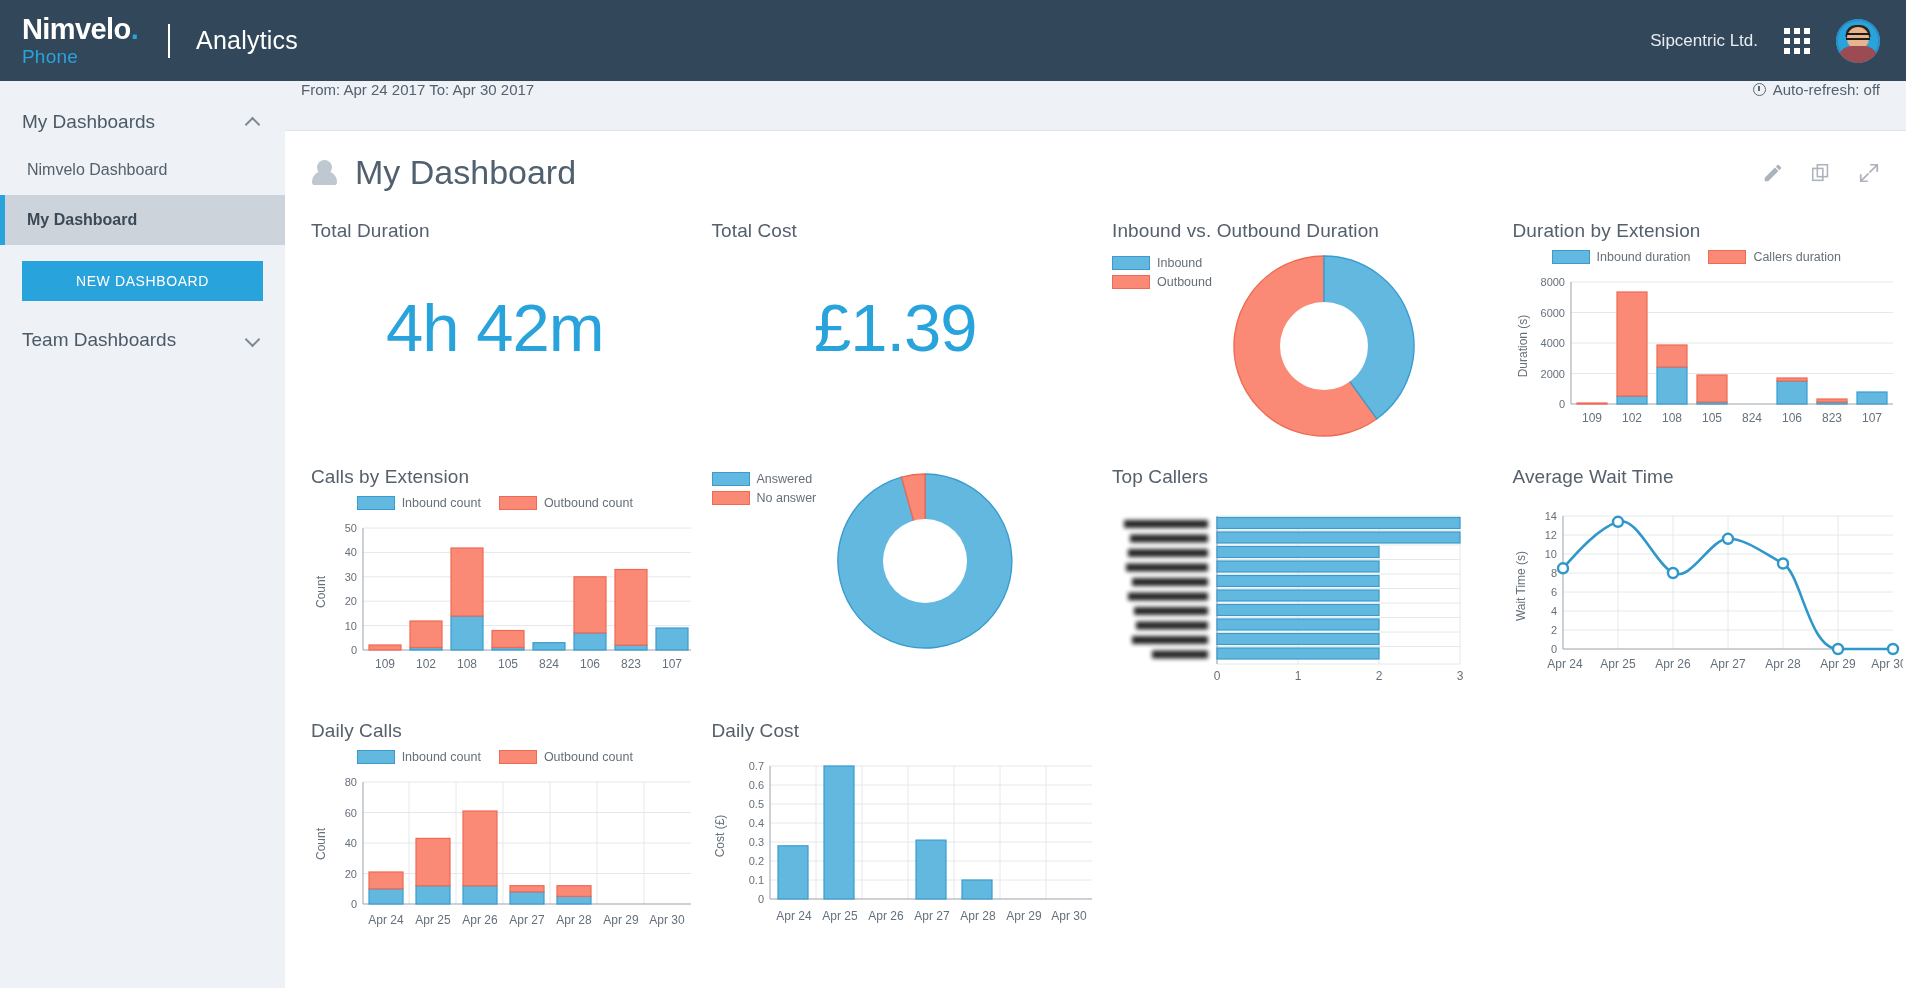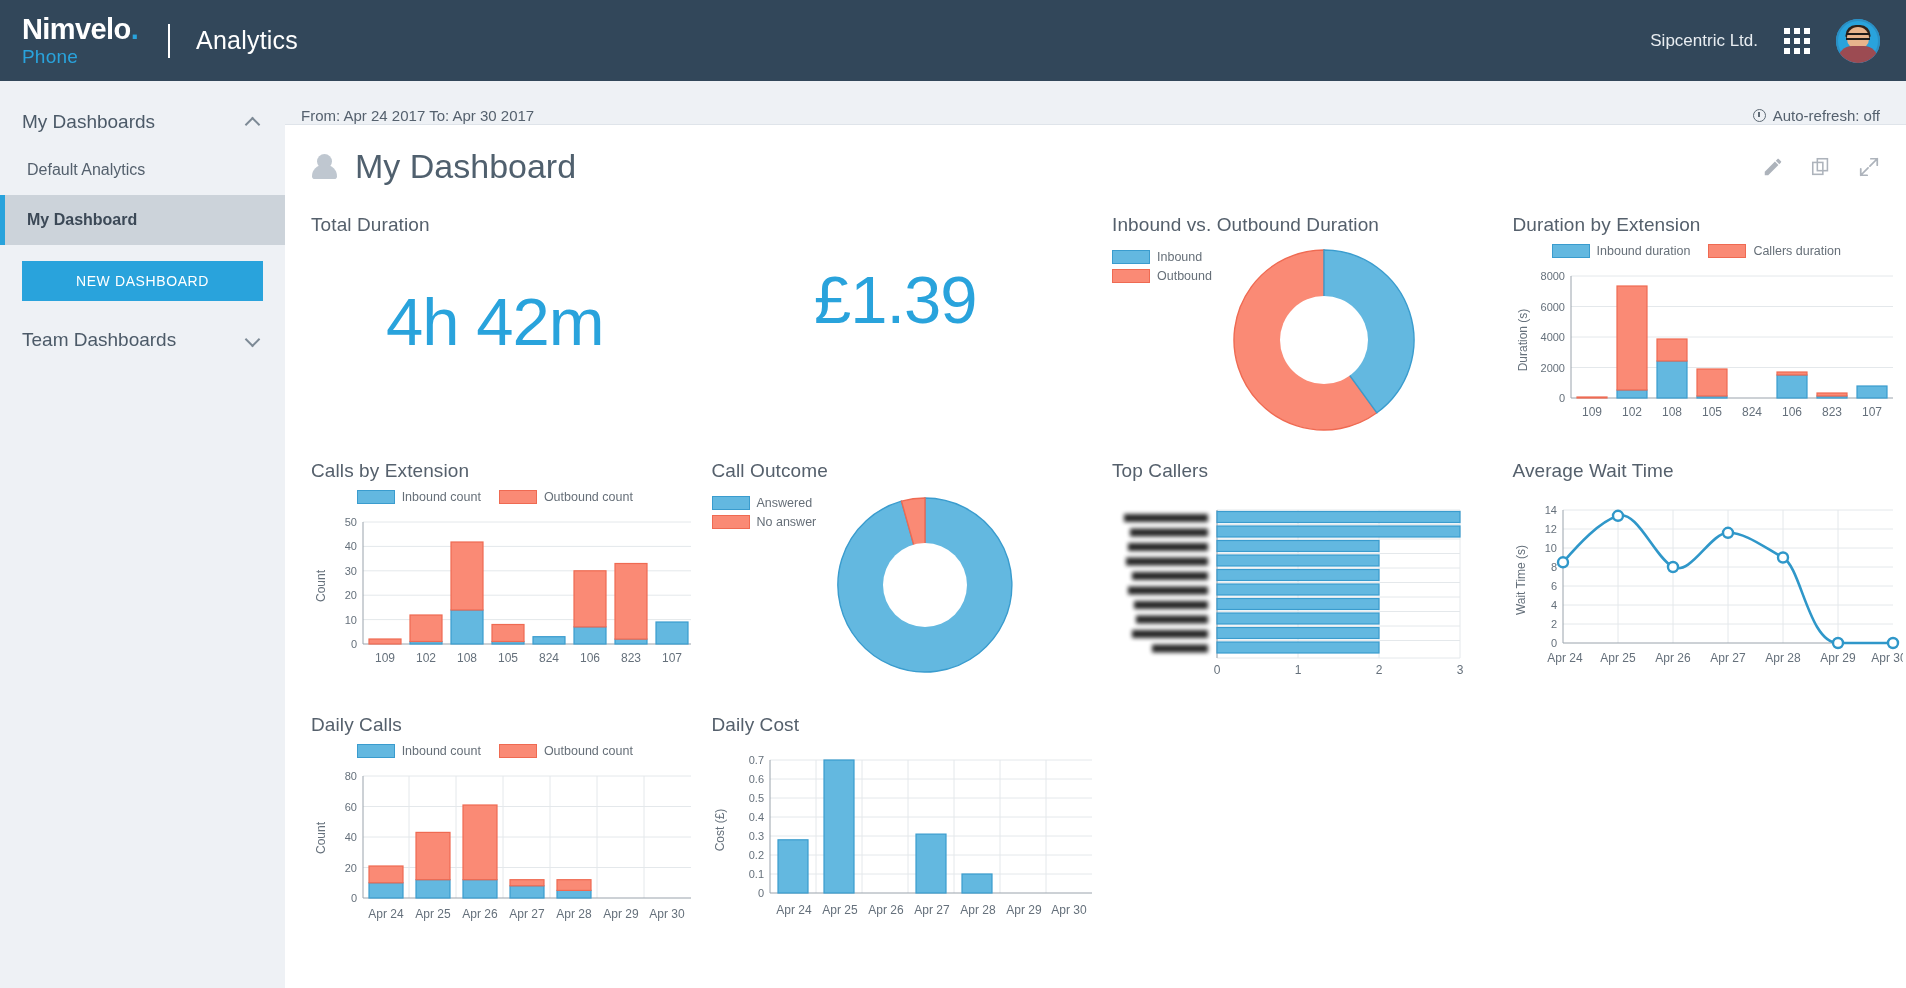--- a/index.html
+++ b/index.html
@@ -104,22 +104,22 @@
   .new-dash-btn {
     display: block; margin: 16px 22px; padding: 12px 0;
     background: #29a3dc; color: #ffffff; border: none;
     font-size: 14px; letter-spacing: 0.6px; width: calc(100% - 44px);
     cursor: pointer; font-family: inherit;
   }
 
   
   .main { flex: 1; background: #ffffff; display: flex; flex-direction: column; min-width: 0; }
   .daterow {
-    height: 44px; background: #eef1f5; border-bottom: 1px solid #dfe4ea;
-    display: flex; align-items: flex-end; padding: 0 26px 0 16px;
+    height: 50px; background: #eef1f5; border-bottom: 1px solid #dfe4ea;
+    display: flex; align-items: flex-start; padding: 0 26px 0 16px;
     font-size: 15px; color: #55616e;
   }
   .daterow .right { margin-left: auto; display: flex; align-items: center; gap: 7px; cursor: pointer; }
   .clock-icon {
     width: 13px; height: 13px; border: 1.6px solid #5d6974; border-radius: 50%;
     position: relative;
   }
   .clock-icon::after {
     content: ""; position: absolute; left: 4.3px; top: 1.6px;
     width: 1.5px; height: 5px; background: #5d6974;
@@ -217,21 +217,21 @@
 </div>
 
 <div class="shell">
 
   <div class="sidebar">
     <div class="side-group-head">
       <span>My Dashboards</span>
       <span class="chev"></span>
     </div>
     <div class="side-item">
-      <span>Default Analytics</span>
+      <span>Nimvelo Dashboard</span>
     </div>
     <div class="side-item active">
       <span>My Dashboard</span>
     </div>
     <button class="new-dash-btn">NEW DASHBOARD</button>
     <div class="side-group-head">
       <span>Team Dashboards</span>
       <span class="chev down"></span>
     </div>
   </div>
@@ -267,20 +267,21 @@
     </div>
 
     <div class="grid">
 
       <div class="card">
         <div class="card-title">Total Duration</div>
         <div class="kpi">4h 42m</div>
       </div>
 
       <div class="card">
+        <div class="card-title">Total Cost</div>
         <div class="kpi">£1.39</div>
       </div>
 
       <div class="card">
         <div class="card-title">Inbound vs. Outbound Duration</div>
         <div class="chart-wrap">
           <div class="legend vert" style="margin-top:6px">
             <div class="legend-item">
                 <span class="sw blue"></span>
                 <span>Inbound</span>
@@ -409,21 +410,20 @@
               <text x="197" y="154">105</text>
             <text x="238" y="154">824</text>
               <text x="279" y="154">106</text>
               <text x="320" y="154">823</text>
               <text x="361" y="154">107</text>
           </g>
         </svg>
       </div>
 
       <div class="card">
-        <div class="card-title">Call Outcome</div>
         <div class="chart-wrap">
           <div class="legend vert" style="margin-top:6px">
             <div class="legend-item">
                 <span class="sw blue"></span>
                 <span>Answered</span>
               </div>
             <div class="legend-item">
                 <span class="sw red"></span>
                 <span>No answer</span>
               </div>

